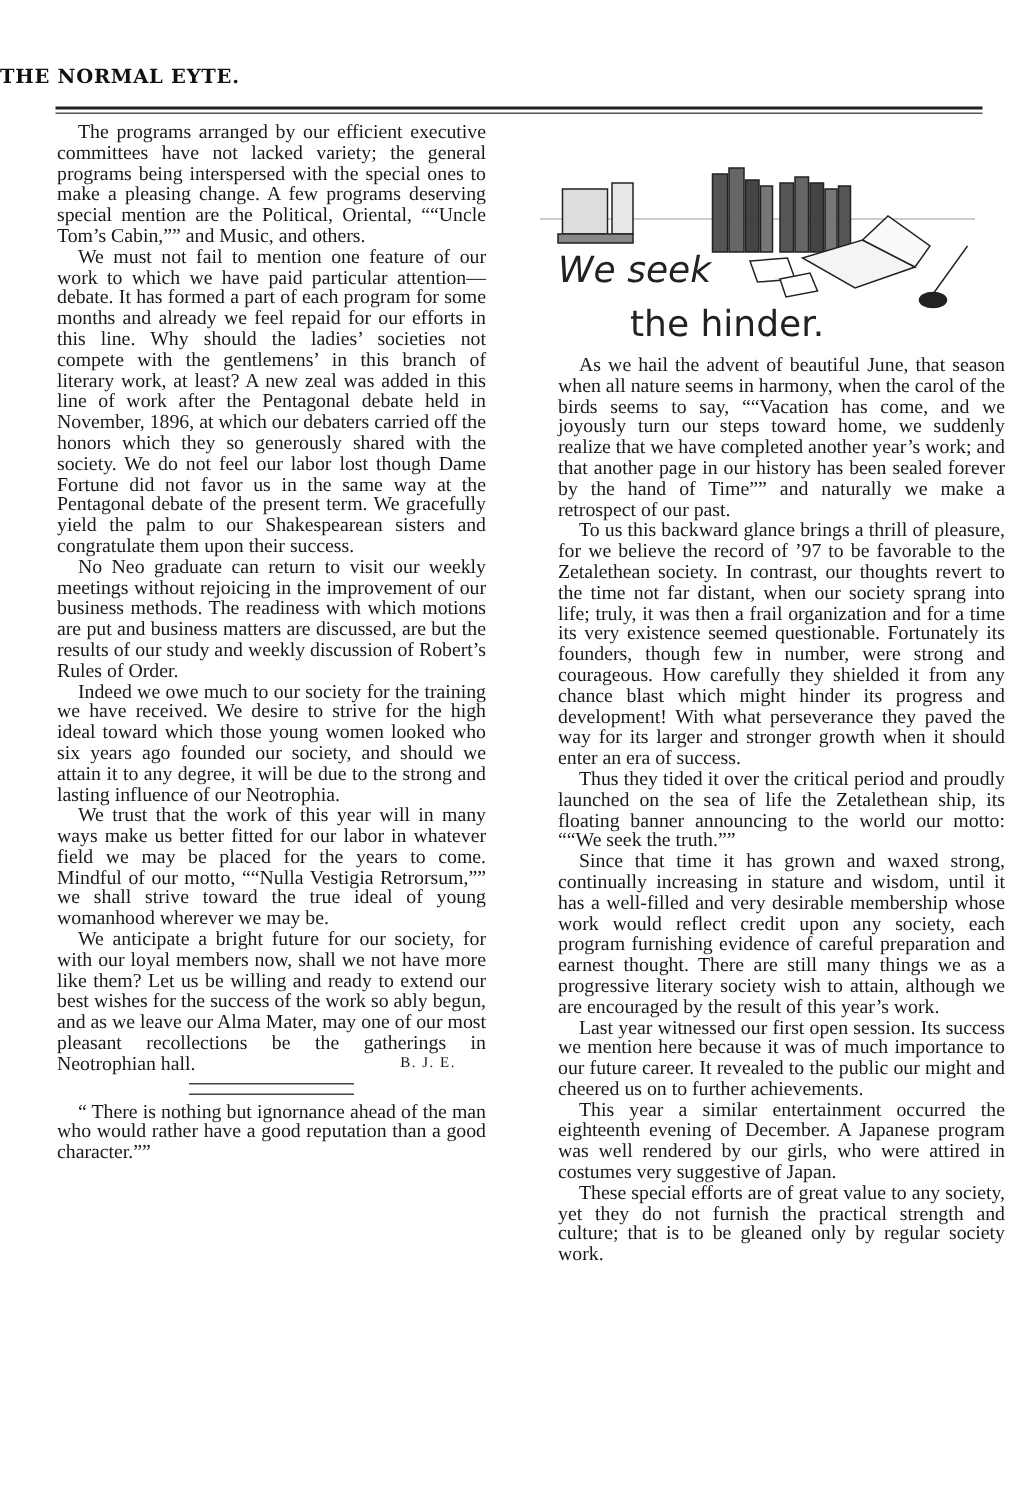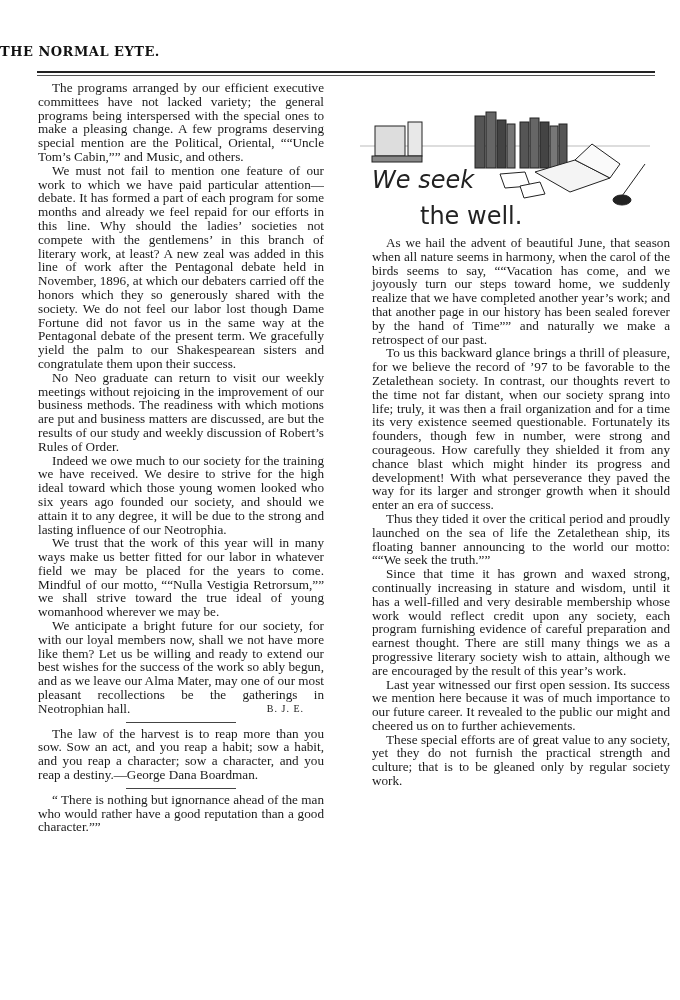--- a/index.html
+++ b/index.html
@@ -47,21 +47,20 @@
 
 <div class="col col-left">
   <p>The programs arranged by our efficient executive committees have not lacked variety; the general programs being interspersed with the special ones to make a pleasing change. A few programs deserving special mention are the Political, Oriental, ““Uncle Tom’s Cabin,”” and Music, and others.</p>
   <p>We must not fail to mention one feature of our work to which we have paid particular attention—debate. It has formed a part of each program for some months and already we feel repaid for our efforts in this line. Why should the ladies’ societies not compete with the gentlemens’ in this branch of literary work, at least? A new zeal was added in this line of work after the Pentagonal debate held in November, 1896, at which our debaters carried off the honors which they so generously shared with the society. We do not feel our labor lost though Dame Fortune did not favor us in the same way at the Pentagonal debate of the present term. We gracefully yield the palm to our Shakespearean sisters and congratulate them upon their success.</p>
   <p>No Neo graduate can return to visit our weekly meetings without rejoicing in the improvement of our business methods. The readiness with which motions are put and business matters are discussed, are but the results of our study and weekly discussion of Robert’s Rules of Order.</p>
   <p>Indeed we owe much to our society for the training we have received. We desire to strive for the high ideal toward which those young women looked who six years ago founded our society, and should we attain it to any degree, it will be due to the strong and lasting influence of our Neotrophia.</p>
   <p>We trust that the work of this year will in many ways make us better fitted for our labor in whatever field we may be placed for the years to come. Mindful of our motto, ““Nulla Vestigia Retrorsum,”” we shall strive toward the true ideal of young womanhood wherever we may be.</p>
   <p>We anticipate a bright future for our society, for with our loyal members now, shall we not have more like them? Let us be willing and ready to extend our best wishes for the success of the work so ably begun, and as we leave our Alma Mater, may one of our most pleasant recollections be the gatherings in Neotrophian hall.</p>
   <div class="signature">B. J. E.</div>
   <div class="short-rule"></div>
-  <p>The law of the harvest is to reap more than you sow. Sow an act, and you reap a habit; sow a habit, and you reap a character; sow a character, and you reap a destiny.—George Dana Boardman.</p>
   <div class="short-rule"></div>
   <p>“ There is nothing but ignornance ahead of the man who would rather have a good reputation than a good character.””</p>
 </div>
 
 <div class="banner">
   <svg width="290" height="150" viewBox="0 0 290 150" style="position:absolute;left:0;top:0;">
     <g stroke="#222" stroke-width="1" fill="none">
       <line x1="0" y1="64" x2="290" y2="64" stroke="#bbb"></line>
       <rect x="15" y="44" width="30" height="30" fill="#ddd"></rect>
       <rect x="48" y="40" width="14" height="34" fill="#e8e8e8"></rect>
@@ -77,23 +76,24 @@
       <rect x="199" y="42" width="8" height="44" fill="#555"></rect>
       <path d="M175 90 L215 78 L250 96 L210 110 Z" fill="#f4f4f4"></path>
       <path d="M215 78 L232 62 L260 82 L250 96 Z" fill="#fafafa"></path>
       <path d="M140 92 L165 90 L170 104 L145 106 Z" fill="#fff"></path>
       <path d="M160 104 L180 100 L185 112 L164 116 Z" fill="#fff"></path>
       <ellipse cx="262" cy="118" rx="9" ry="5" fill="#222"></ellipse>
       <line x1="262" y1="114" x2="285" y2="82"></line>
     </g>
   </svg>
   <div class="motto-1">We seek</div>
-  <div class="motto-2">the well.</div>
+  <div class="motto-2">the hinder.</div>
 </div>
 
 <div class="col col-right">
   <p>As we hail the advent of beautiful June, that season when all nature seems in harmony, when the carol of the birds seems to say, ““Vacation has come, and we joyously turn our steps toward home, we suddenly realize that we have completed another year’s work; and that another page in our history has been sealed forever by the hand of Time”” and naturally we make a retrospect of our past.</p>
   <p>To us this backward glance brings a thrill of pleasure, for we believe the record of ’97 to be favorable to the Zetalethean society. In contrast, our thoughts revert to the time not far distant, when our society sprang into life; truly, it was then a frail organization and for a time its very existence seemed questionable. Fortunately its founders, though few in number, were strong and courageous. How carefully they shielded it from any chance blast which might hinder its progress and development! With what perseverance they paved the way for its larger and stronger growth when it should enter an era of success.</p>
   <p>Thus they tided it over the critical period and proudly launched on the sea of life the Zetalethean ship, its floating banner announcing to the world our motto: ““We seek the truth.””</p>
   <p>Since that time it has grown and waxed strong, continually increasing in stature and wisdom, until it has a well-filled and very desirable membership whose work would reflect credit upon any society, each program furnishing evidence of careful preparation and earnest thought. There are still many things we as a progressive literary society wish to attain, although we are encouraged by the result of this year’s work.</p>
   <p>Last year witnessed our first open session. Its success we mention here because it was of much importance to our future career. It revealed to the public our might and cheered us on to further achievements.</p>
+  <p>This year a similar entertainment occurred the eighteenth evening of December. A Japanese program was well rendered by our girls, who were attired in costumes very suggestive of Japan.</p>
   <p>These special efforts are of great value to any society, yet they do not furnish the practical strength and culture; that is to be gleaned only by regular society work.</p>
 </div>
 
 </body></html>

